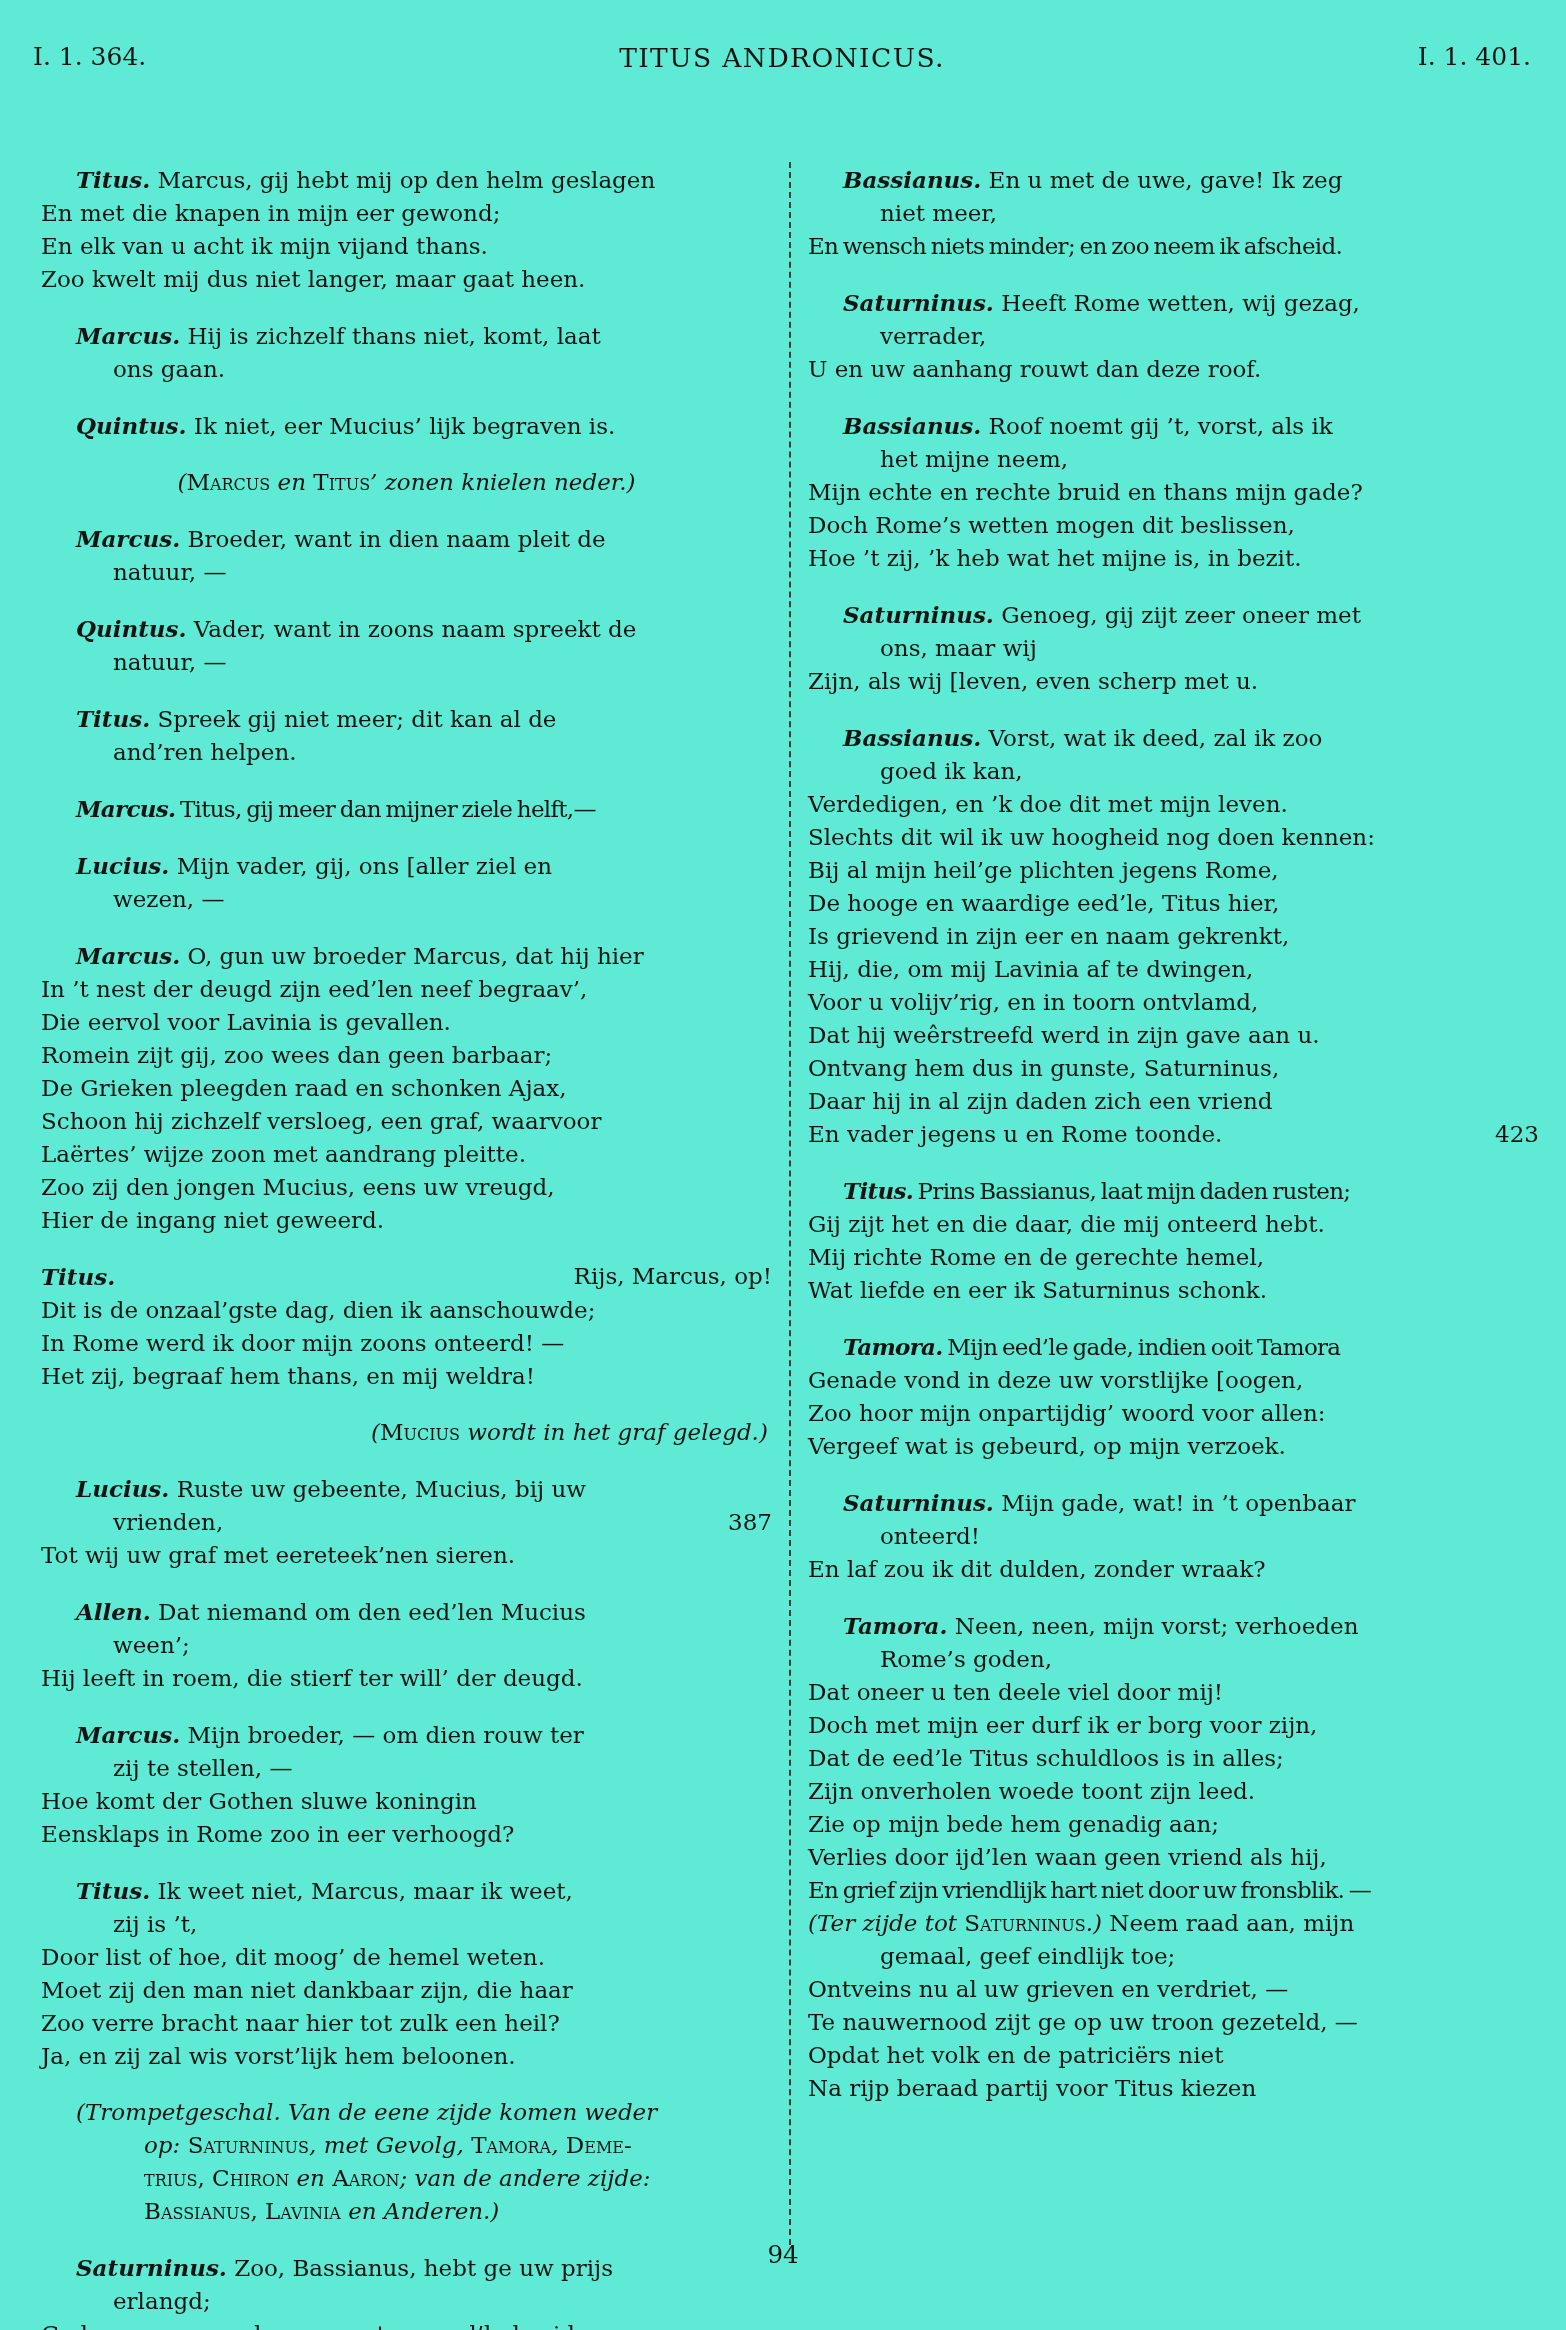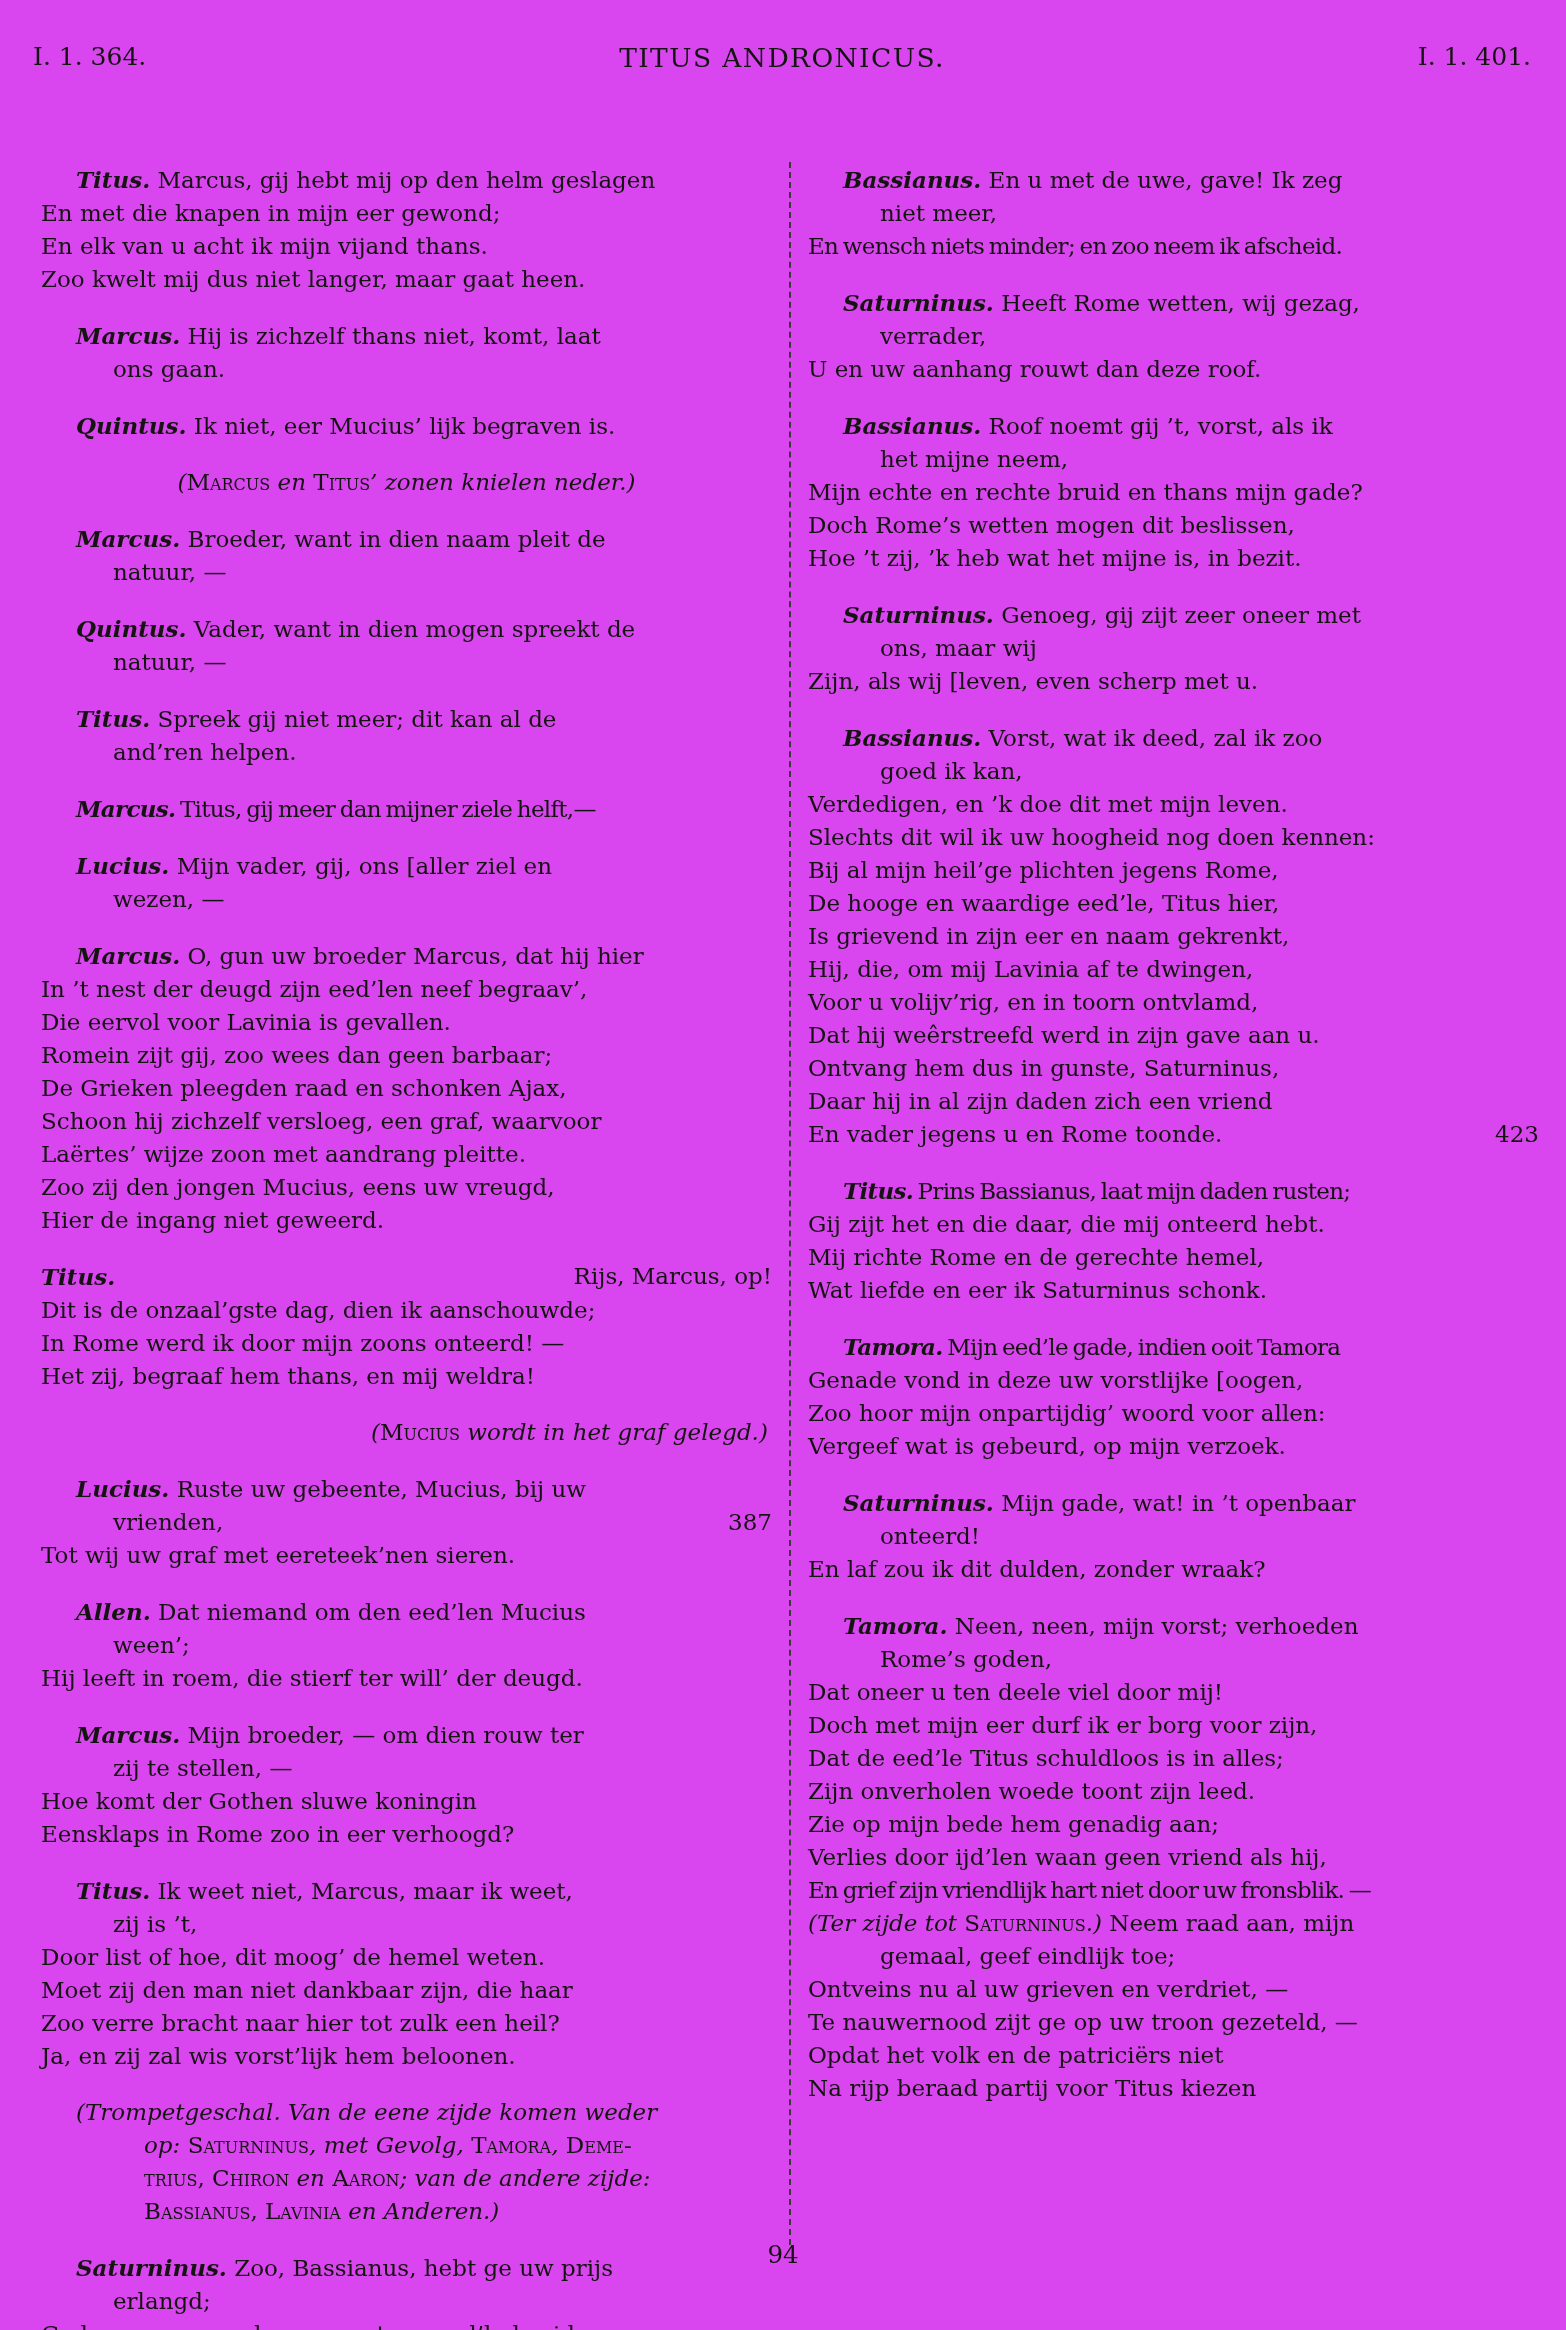--- a/index.html
+++ b/index.html
@@ -5,21 +5,21 @@
   html, body {
     margin: 0;
     padding: 0;
     background: #e8e8e4;
   }
   .page {
     position: relative;
     width: 1566px;
     height: 2330px;
     margin: 0 auto;
-    background: #d946ef;
+    background: #5eead4;
     color: #161412;
     font-family: "DejaVu Serif", "Liberation Serif", serif;
     overflow: hidden;
   }
   
   .header {
     position: absolute;
     top: 42px;
     left: 33px;
     right: 35px;
@@ -98,21 +98,21 @@
       <div class="line first"><span class="sp">Titus.</span><span> Marcus, gij hebt mij op den helm geslagen</span></div>
       <div class="line verse-l"><span>En met die knapen in mijn eer gewond;</span></div>
       <div class="line verse-l"><span>En elk van u acht ik mijn vijand thans.</span></div>
       <div class="line verse-l"><span>Zoo kwelt mij dus niet langer, maar gaat heen.</span></div>
       <div class="line first gap"><span class="sp">Marcus.</span><span> Hij is zichzelf thans niet, komt, laat</span></div>
       <div class="line wrap"><span>ons gaan.</span></div>
       <div class="line first gap"><span class="sp">Quintus.</span><span> Ik niet, eer Mucius’ lijk begraven is.</span></div>
       <div class="line stage-center gap"><span class="i">(</span><span class="sc">Marcus</span><span class="i"> en </span><span class="sc">Titus</span><span class="i">’ zonen knielen neder.)</span></div>
       <div class="line first gap"><span class="sp">Marcus.</span><span> Broeder, want in dien naam pleit de</span></div>
       <div class="line wrap"><span>natuur, —</span></div>
-      <div class="line first gap"><span class="sp">Quintus.</span><span> Vader, want in dien mogen spreekt de</span></div>
+      <div class="line first gap"><span class="sp">Quintus.</span><span> Vader, want in zoons naam spreekt de</span></div>
       <div class="line wrap"><span>natuur, —</span></div>
       <div class="line first gap"><span class="sp">Titus.</span><span> Spreek gij niet meer; dit kan al de</span></div>
       <div class="line wrap"><span>and’ren helpen.</span></div>
       <div class="line first gap tight"><span class="sp">Marcus.</span><span> Titus, gij meer dan mijner ziele helft,—</span></div>
       <div class="line first gap"><span class="sp">Lucius.</span><span> Mijn vader, gij, ons [aller ziel en</span></div>
       <div class="line wrap"><span>wezen, —</span></div>
       <div class="line first gap"><span class="sp">Marcus.</span><span> O, gun uw broeder Marcus, dat hij hier</span></div>
       <div class="line verse-l"><span>In ’t nest der deugd zijn eed’len neef begraav’,</span></div>
       <div class="line verse-l"><span>Die eervol voor Lavinia is gevallen.</span></div>
       <div class="line verse-l"><span>Romein zijt gij, zoo wees dan geen barbaar;</span></div>

